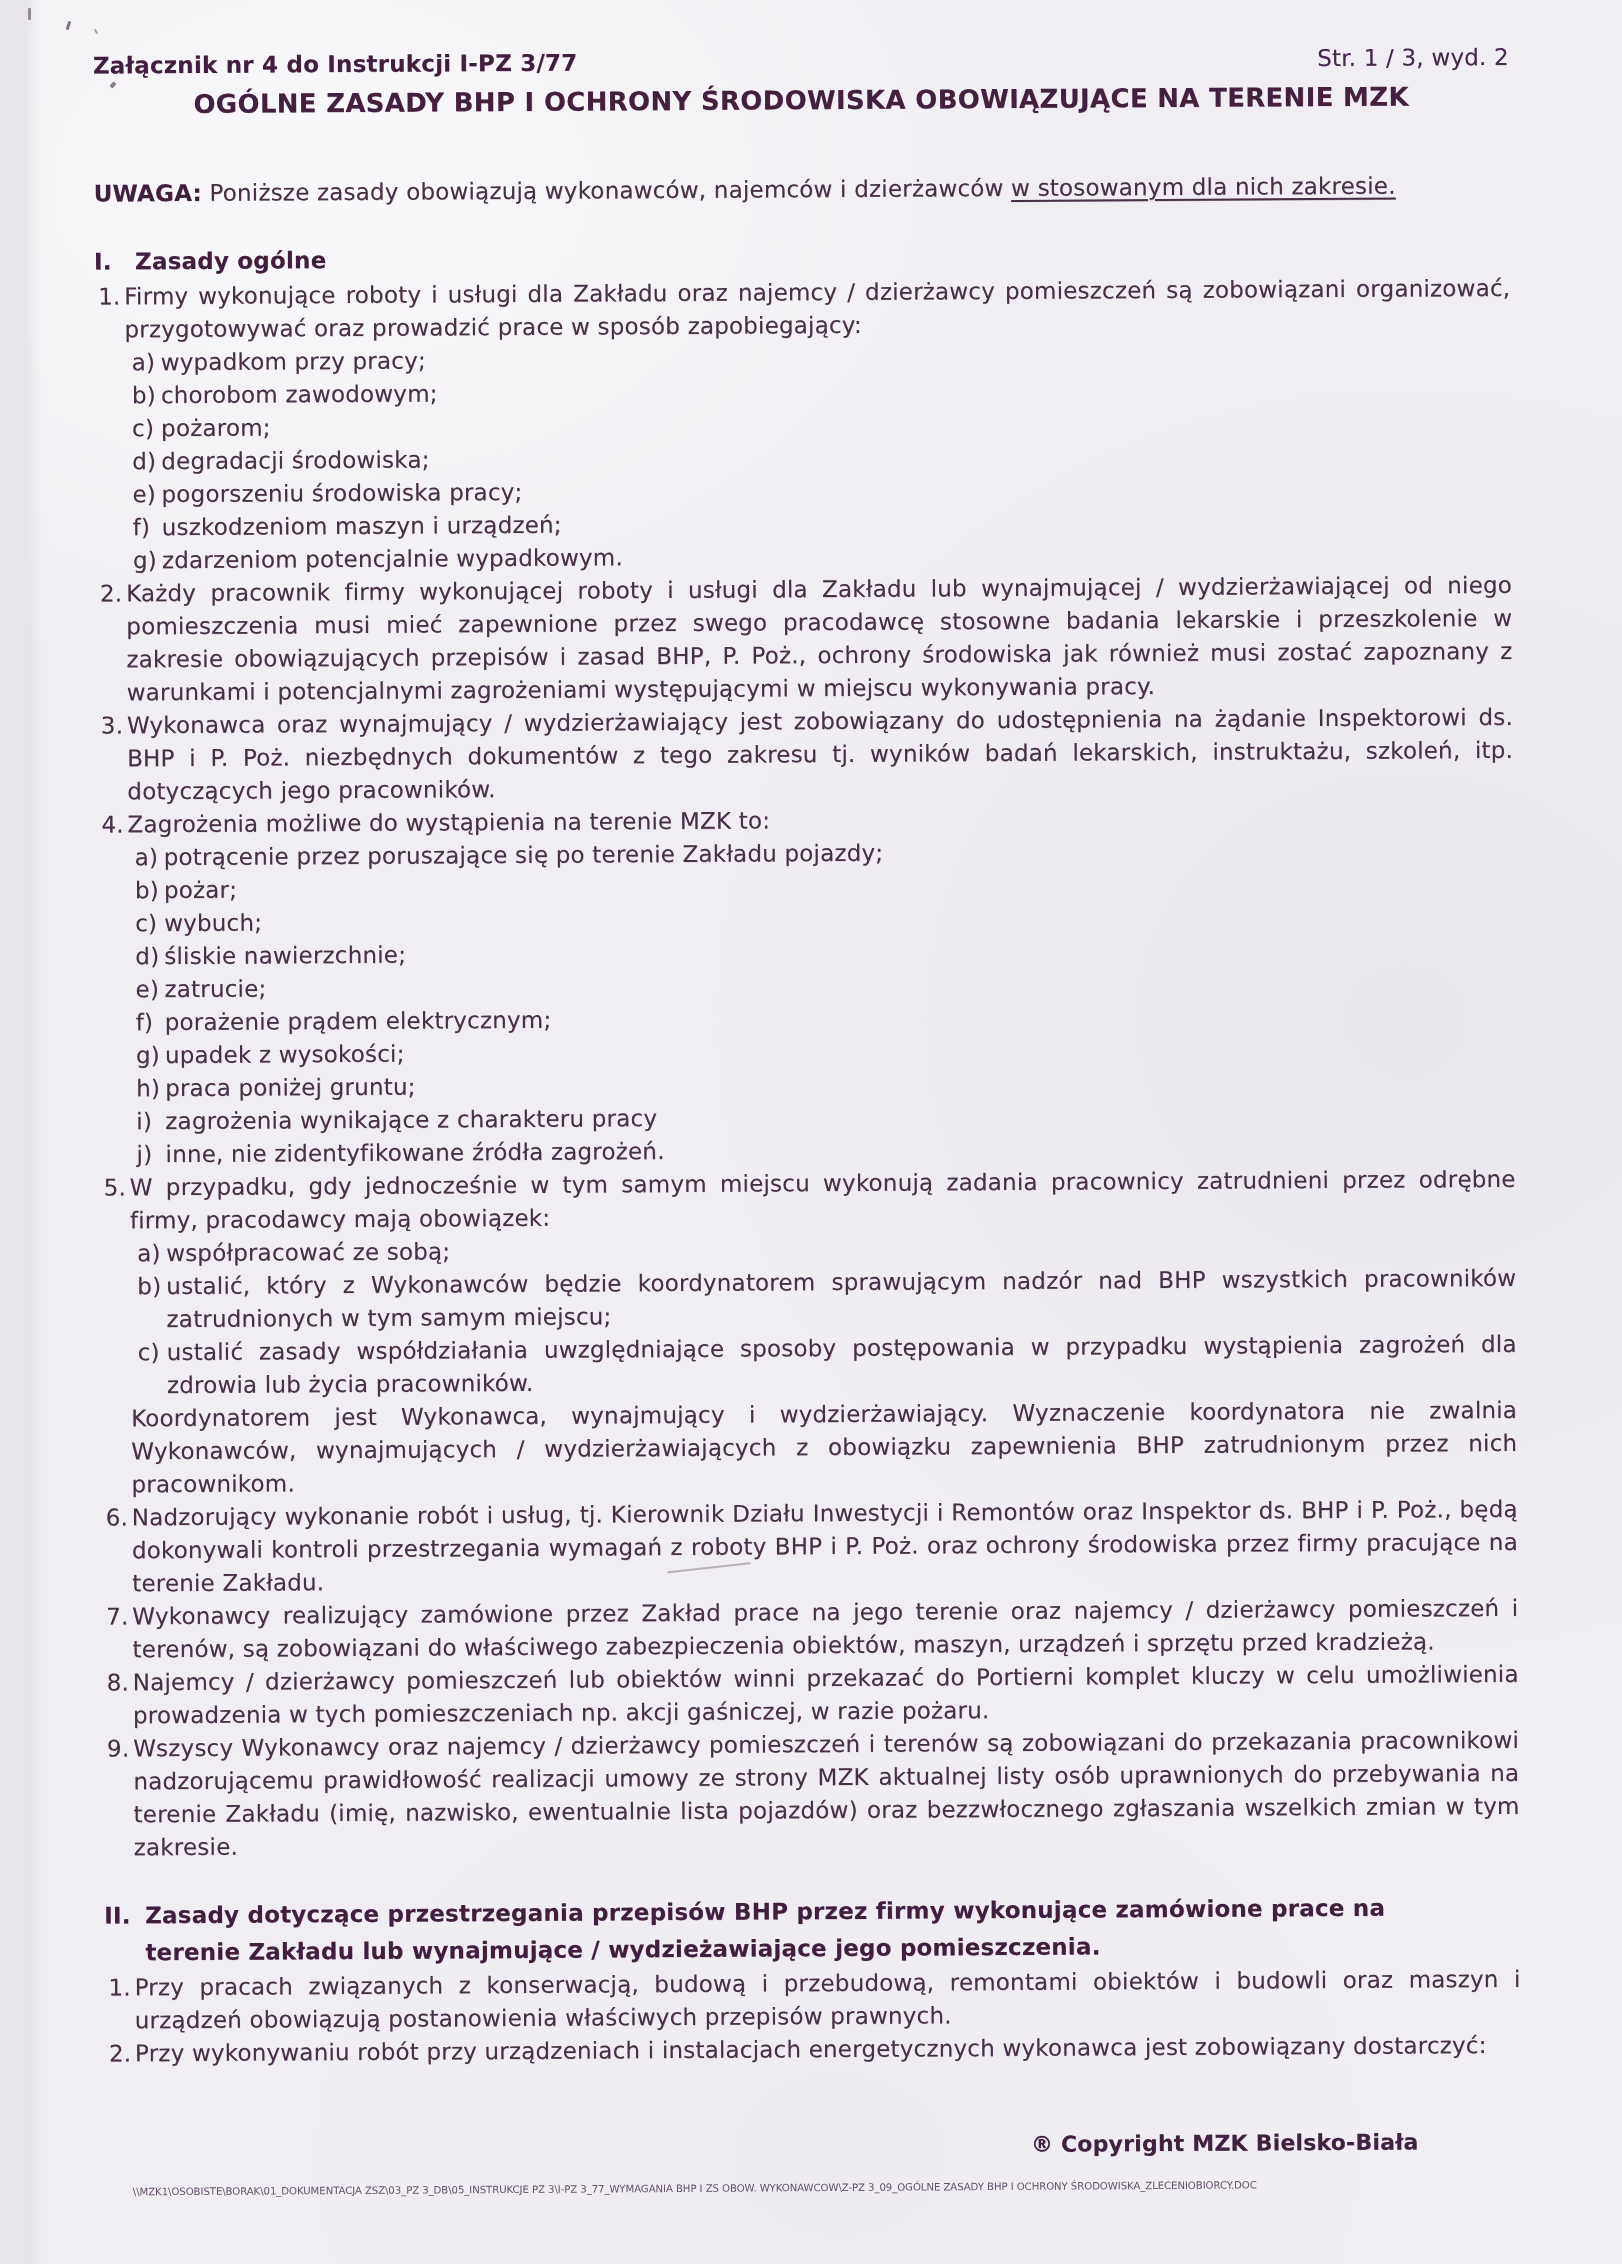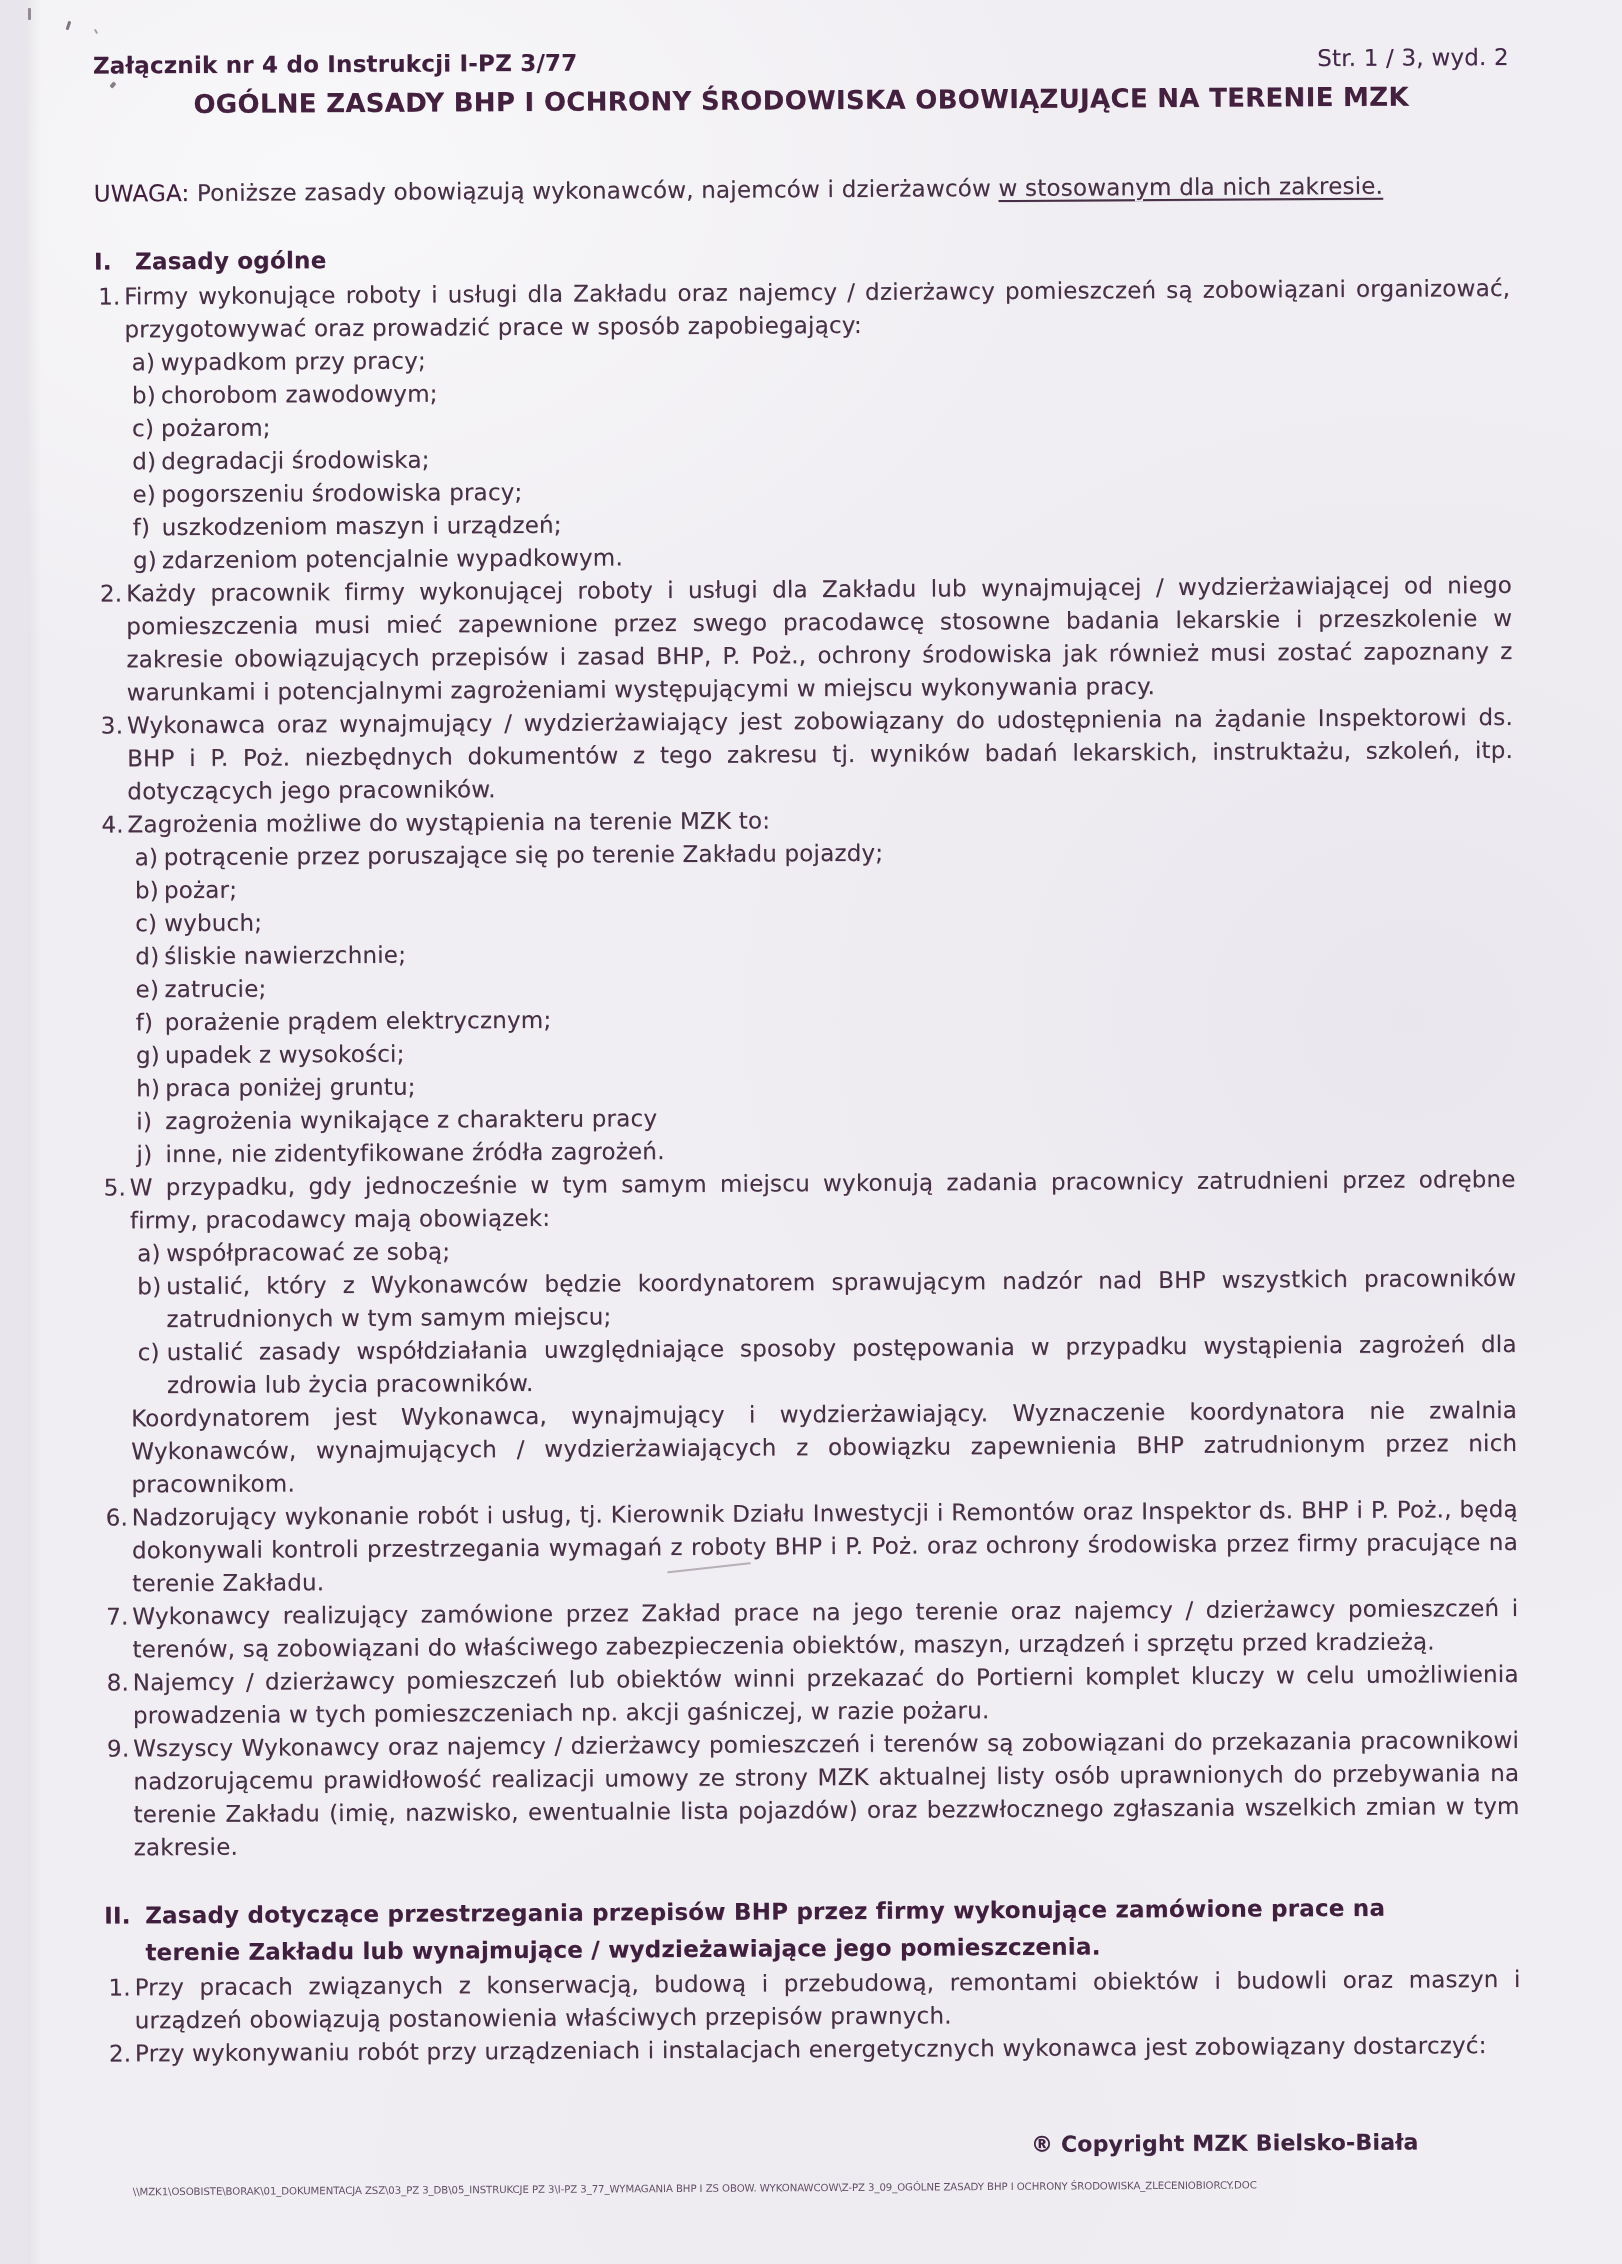--- a/index.html
+++ b/index.html
@@ -27,21 +27,21 @@
     text-shadow:0.3px 0.3px 0.6px rgba(70,40,70,.35);
   }
   .header-row{display:flex;justify-content:space-between;align-items:baseline;}
   .hdr-left{font-weight:700;color:#401f3e;}
   .hdr-right{color:#44294a;}
   .doc-title{
     margin-top:5.8px;text-align:center;font-weight:700;
     font-size:26px;color:#44203f;letter-spacing:0.3px;
   }
   .notice{margin-top:56px;}
-  .notice .lbl{font-weight:400;color:#401f3e;}
+  .notice .lbl{font-weight:700;color:#401f3e;}
   .notice .und{text-decoration:underline;text-underline-offset:3.9px;text-decoration-thickness:1.9px;}
   .sec-heading{display:flex;font-weight:700;color:#401f3e;margin-top:33px;line-height:37px;}
   .sec-heading .sec-num{flex:0 0 41px;}
   .sec-heading .sec-body{flex:1;}
   .sec-heading.wide .sec-body{max-width:1261px;}
   .item{display:flex;}
   .item .num{flex:0 0 30px;padding-left:3.9px;box-sizing:border-box;}
   .item .itext{flex:1;text-align:justify;}
   .item.cont .itext{text-align:justify;}
   .subitems{margin-left:37px;}

